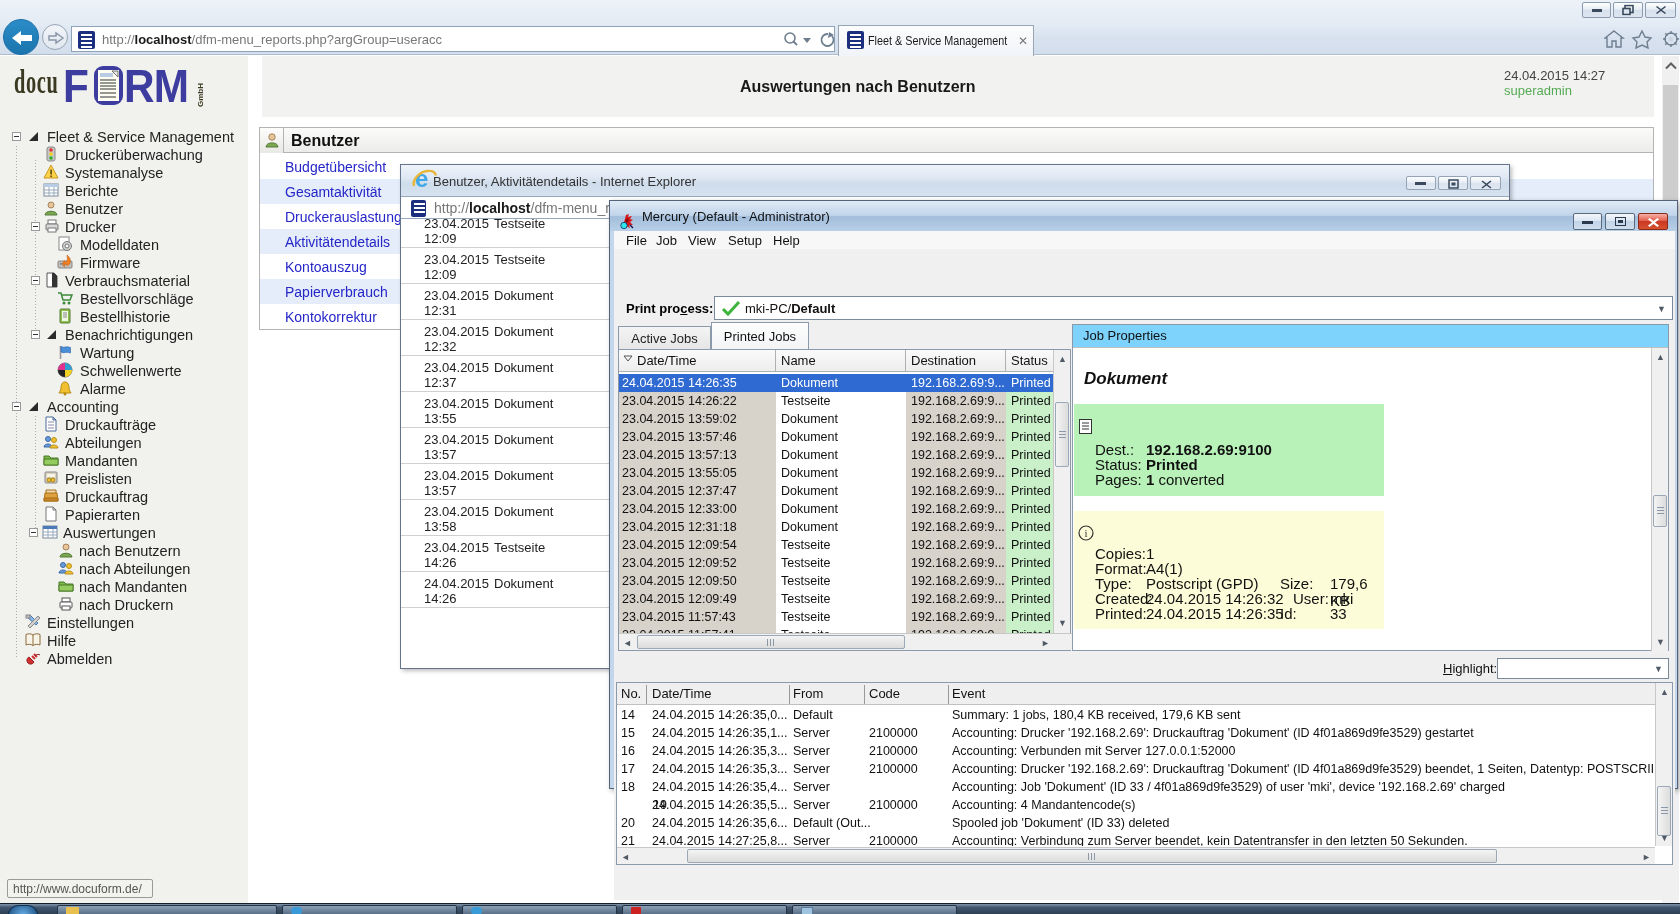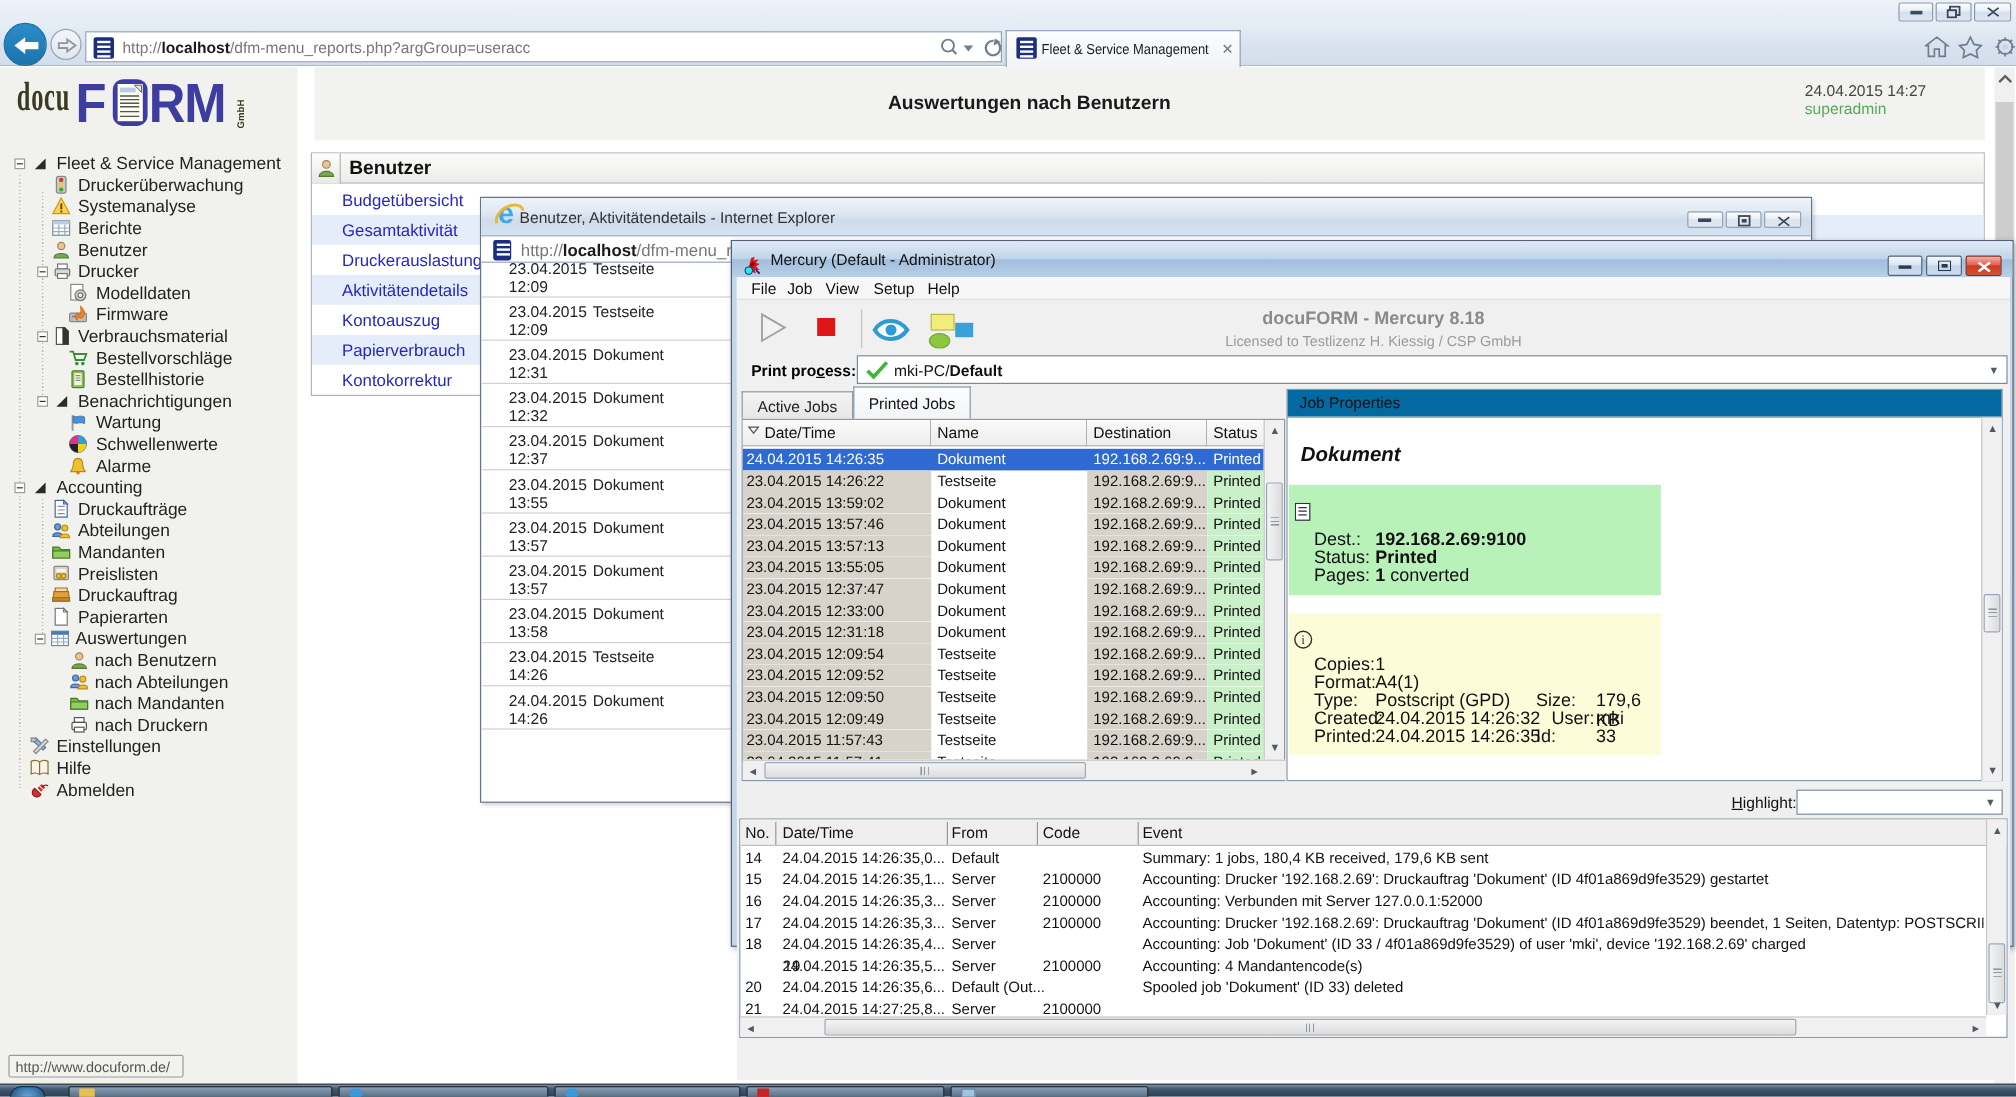--- a/index.html
+++ b/index.html
@@ -102,21 +102,21 @@
 #jobtable { left:4px; top:118px; width:453px; height:302px; background:#fff; border:1px solid #8a9aaa; }
 #jtvscroll { position:absolute; right:0; top:0; width:17px; height:283px; background:#f0f0f0; border-left:1px solid #c8c8c8;}
 #jthscroll { position:absolute; left:0; bottom:0; width:453px; height:17px; background:#f0f0f0; border-top:1px solid #c8c8c8;}
 .jh { position:absolute; top:0; height:22px; background:linear-gradient(#fafafa,#ededed); border-right:1px solid #b0b0b0; border-bottom:1px solid #b0b0b0; font-size:13px; color:#111; }
 .jh span { position:absolute; left:5px; top:3px; }
 .jrow { position:absolute; height:18px; font-size:12.5px; color:#111; white-space:nowrap; overflow:hidden;}
 .jc { position:absolute; top:0; height:18px; padding-top:2px; }
 .jsel { background:#2e6ad1; color:#fff; }
 
 #jprops { left:458px; top:93px; width:597px; height:327px; background:#fff; border:1px solid #8a9aaa; }
-#jphdr { position:absolute; left:0; top:0; width:595px; height:23px; background:#0369a1; border-bottom:1px solid #c0c0c0; font-size:13px; color:#111; }
+#jphdr { position:absolute; left:0; top:0; width:595px; height:23px; background:#7dd3fc; border-bottom:1px solid #c0c0c0; font-size:13px; color:#111; }
 #jpvscroll { position:absolute; right:0; top:23px; width:17px; height:303px; background:#f0f0f0; border-left:1px solid #c8c8c8; }
 #jpname { position:absolute; left:11px; top:44px; font-size:17px; font-weight:bold; font-style:italic; color:#111; }
 #jpgreen { position:absolute; left:1px; top:79px; width:310px; height:92px; background:#b9f2b9; }
 #jpyellow { position:absolute; left:1px; top:186px; width:310px; height:118px; background:#fdfcd8; }
 .kv { position:absolute; font-size:15px; color:#111; }
 
 #mhl { left:0; top:423px; width:1061px; height:28px; background:#efefef; }
 #mhl .lbl { position:absolute; left:829px; top:7px; font-size:13px; color:#111; }
 #mhlcombo { position:absolute; left:883px; top:4px; width:172px; height:21px; background:#fff; border:1px solid #7a8a9a; }
 
@@ -651,33 +651,20 @@
 </svg></div>
 
   <div class="abs" id="mclient">
     <div class="abs" id="mmenu">
       <span style="left:12px;">File</span>
         <span style="left:42px;">Job</span>
         <span style="left:74px;">View</span>
         <span style="left:114px;">Setup</span>
         <span style="left:159px;">Help</span>
     </div>
-    <div class="abs" id="mtool">
-      <svg width="220" height="46" style="position:absolute; left:0; top:0;">
-        <path d="M21 12 L21 34 L40 23 Z" fill="#f2f2f2" stroke="#a0a0a0" stroke-width="1.5"></path>
-        <rect x="67" y="15" width="15" height="15" fill="#dd1515"></rect>
-        <line x1="104" y1="8" x2="104" y2="40" stroke="#c4c4c4" stroke-width="1"></line>
-        <path d="M115 25 C121 15 135 15 142 25 C135 35 121 35 115 25 Z" fill="#fff" stroke="#2e9bd6" stroke-width="3.4"></path>
-        <circle cx="128.5" cy="25" r="4.6" fill="#2e9bd6"></circle>
-        <rect x="162" y="12" width="19" height="13" fill="#f0ee7a" stroke="#b8b650" stroke-width="1"></rect>
-        <rect x="182" y="19" width="15" height="12" fill="#3aa0d8"></rect>
-        <ellipse cx="169" cy="34" rx="8.5" ry="6" fill="#8ec63f" stroke="#76a832"></ellipse>
-      </svg>
-      <div class="abs" id="mbrand" style="top:7px;"><span class="b1">docuFORM - Mercury 8.18</span><br><span class="b2">Licensed to Testlizenz H. Kiessig / CSP GmbH</span></div>
-    </div>
     <div class="abs" id="mproc">
       <b>Print pro<u>c</u>ess:</b>
       <div id="mcombo">
         <svg width="20" height="18" style="position:absolute;left:6px;top:3px;">
             <path d="M2 9 L7 14 L18 2" fill="none" stroke="#3db53d" stroke-width="3"></path>
           </svg>
         <span class="v">mki-PC/<b>Default</b></span>
         <div class="arr" style="right:6px; top:7px;">▼</div>
       </div>
     </div>
@@ -959,20 +946,21 @@
             <span class="lc" style="left:35px;">24.04.2015 14:26:35,6...</span>
             <span class="lc" style="left:176px;">Default (Out...</span>
             <span class="lc" style="left:252px;"></span>
             <span class="lc" style="left:335px;">Spooled job 'Dokument' (ID 33) deleted</span>
           </div>
           <div class="lrow" style="top:126px;">
             <span class="lc" style="left:4px;">21</span>
             <span class="lc" style="left:35px;">24.04.2015 14:27:25,8...</span>
             <span class="lc" style="left:176px;">Server</span>
             <span class="lc" style="left:252px;">2100000</span>
+            <span class="lc" style="left:335px;">Accounting: Verbindung zum Server beendet, kein Datentransfer in den letzten 50 Sekunden.</span>
           </div>
         </div>
       <div id="logvscroll">
         <div class="arr" style="left:4px; top:4px;">▲</div>
         <div class="sbthumb" style="left:1px; top:103px; width:14px; height:50px;"></div>
         <div class="arr" style="left:4px; top:150px;">▼</div>
       </div>
       <div id="loghscroll">
         <div class="arr" style="left:4px; top:4px;">◄</div>
         <div class="sbthumbh" style="left:70px; top:1px; width:810px; height:14px;"></div>

